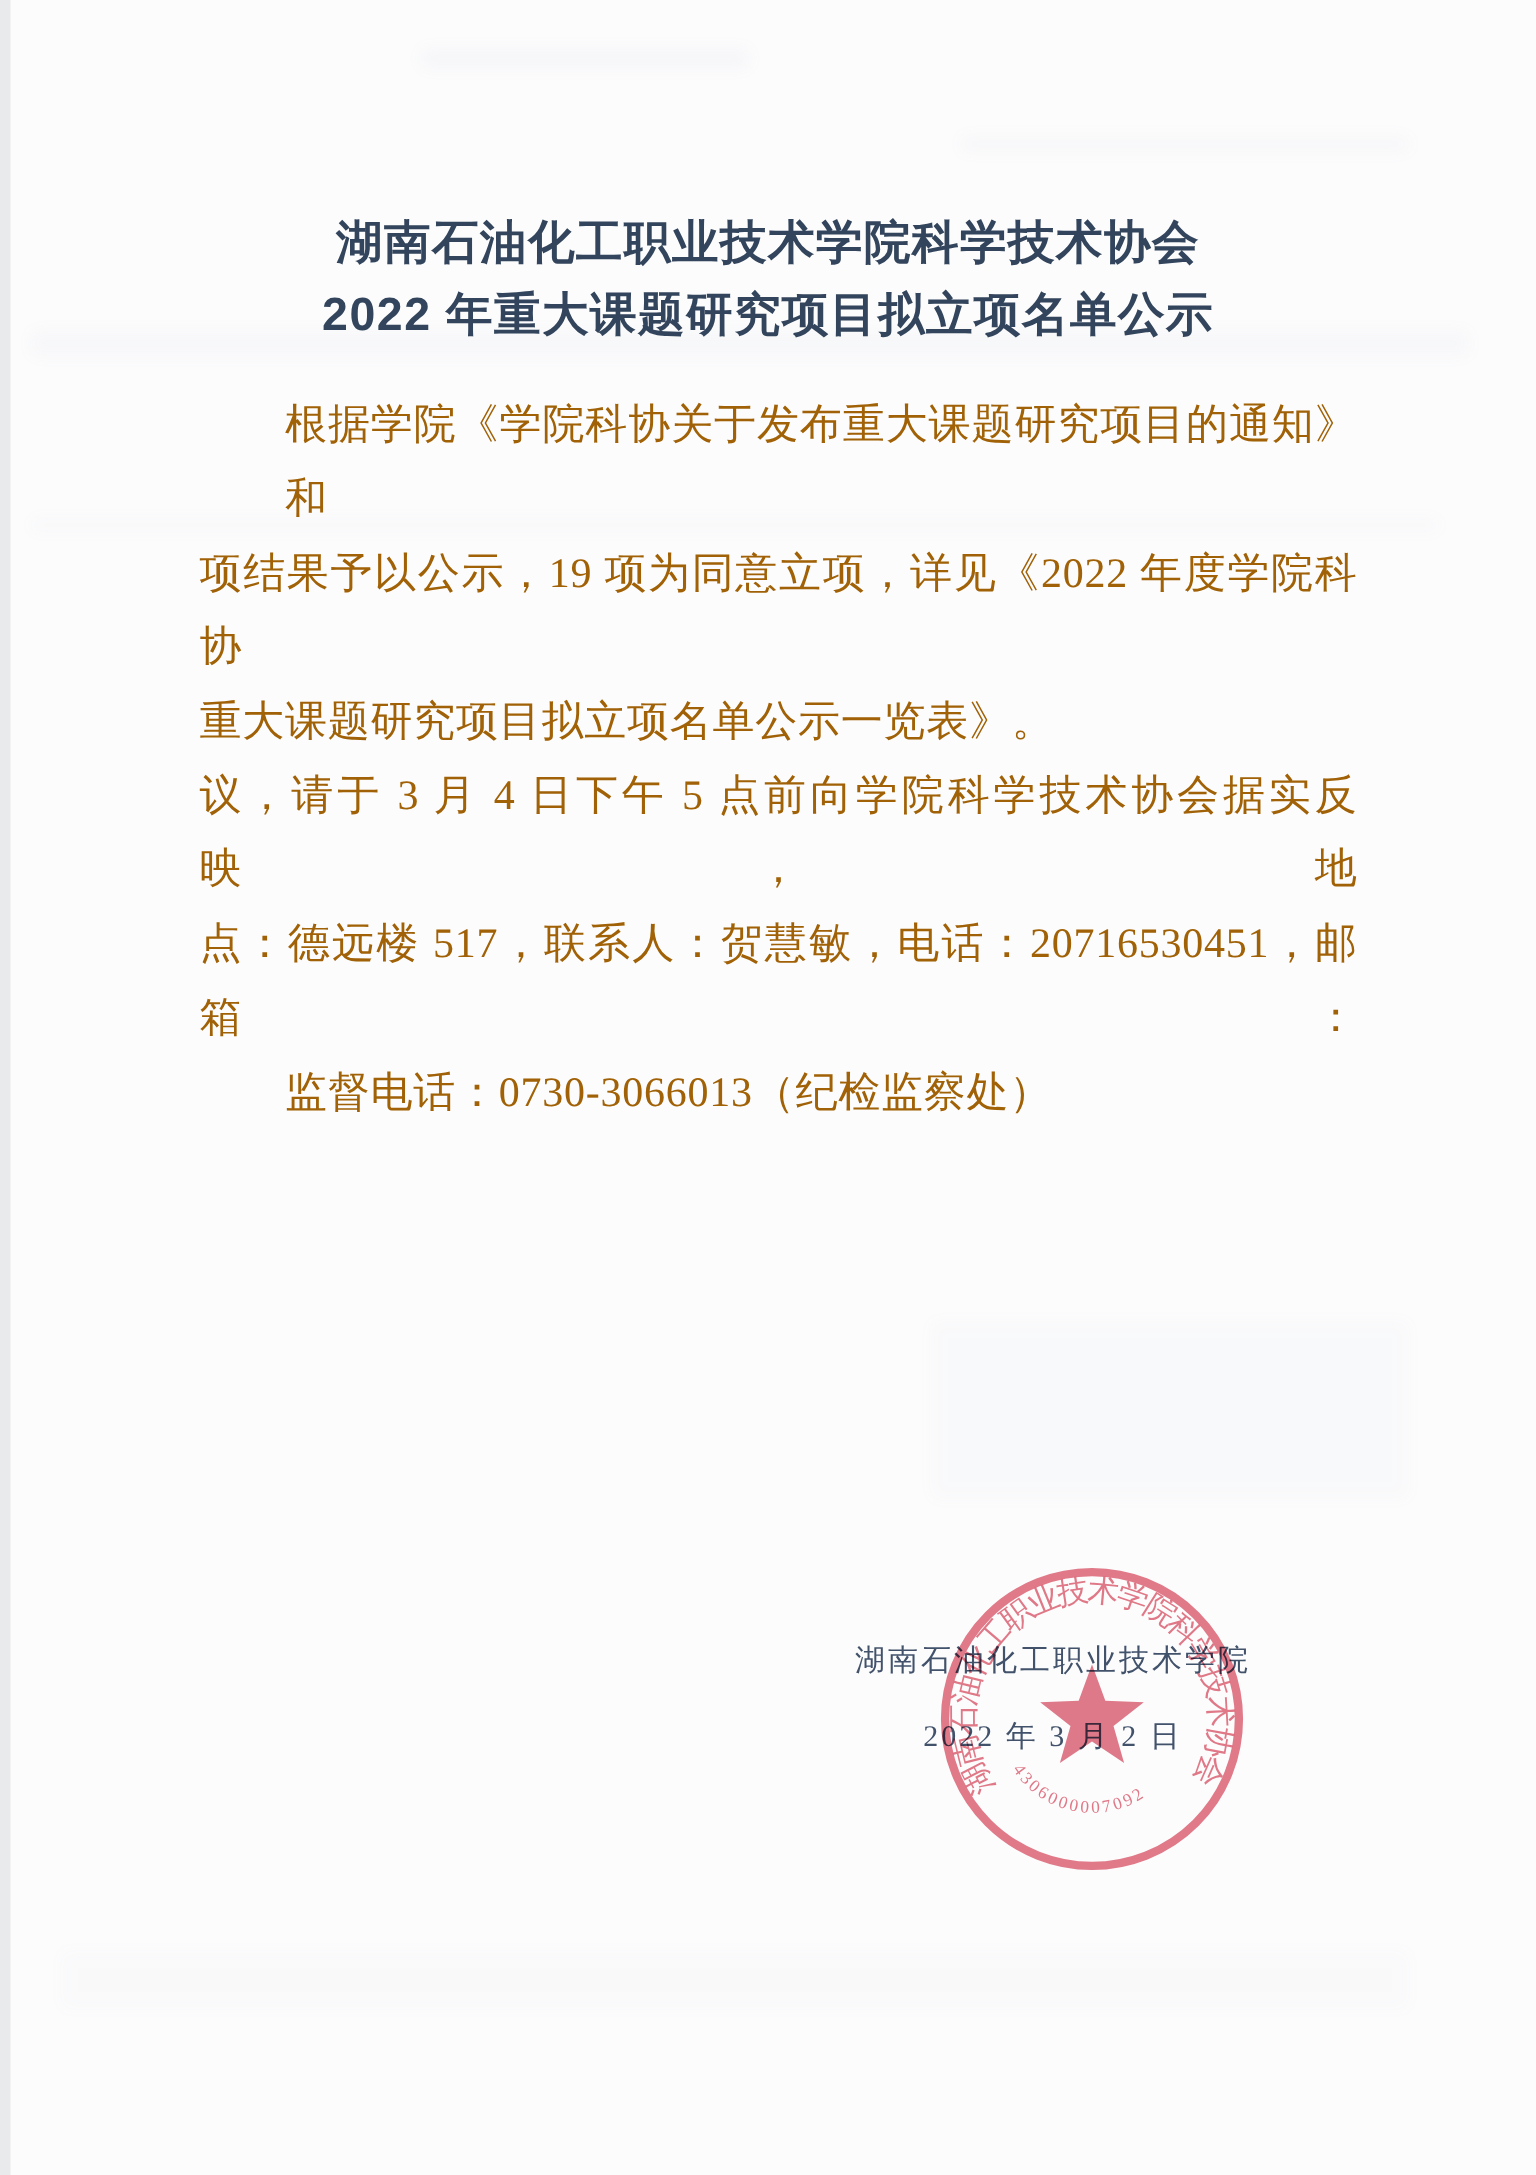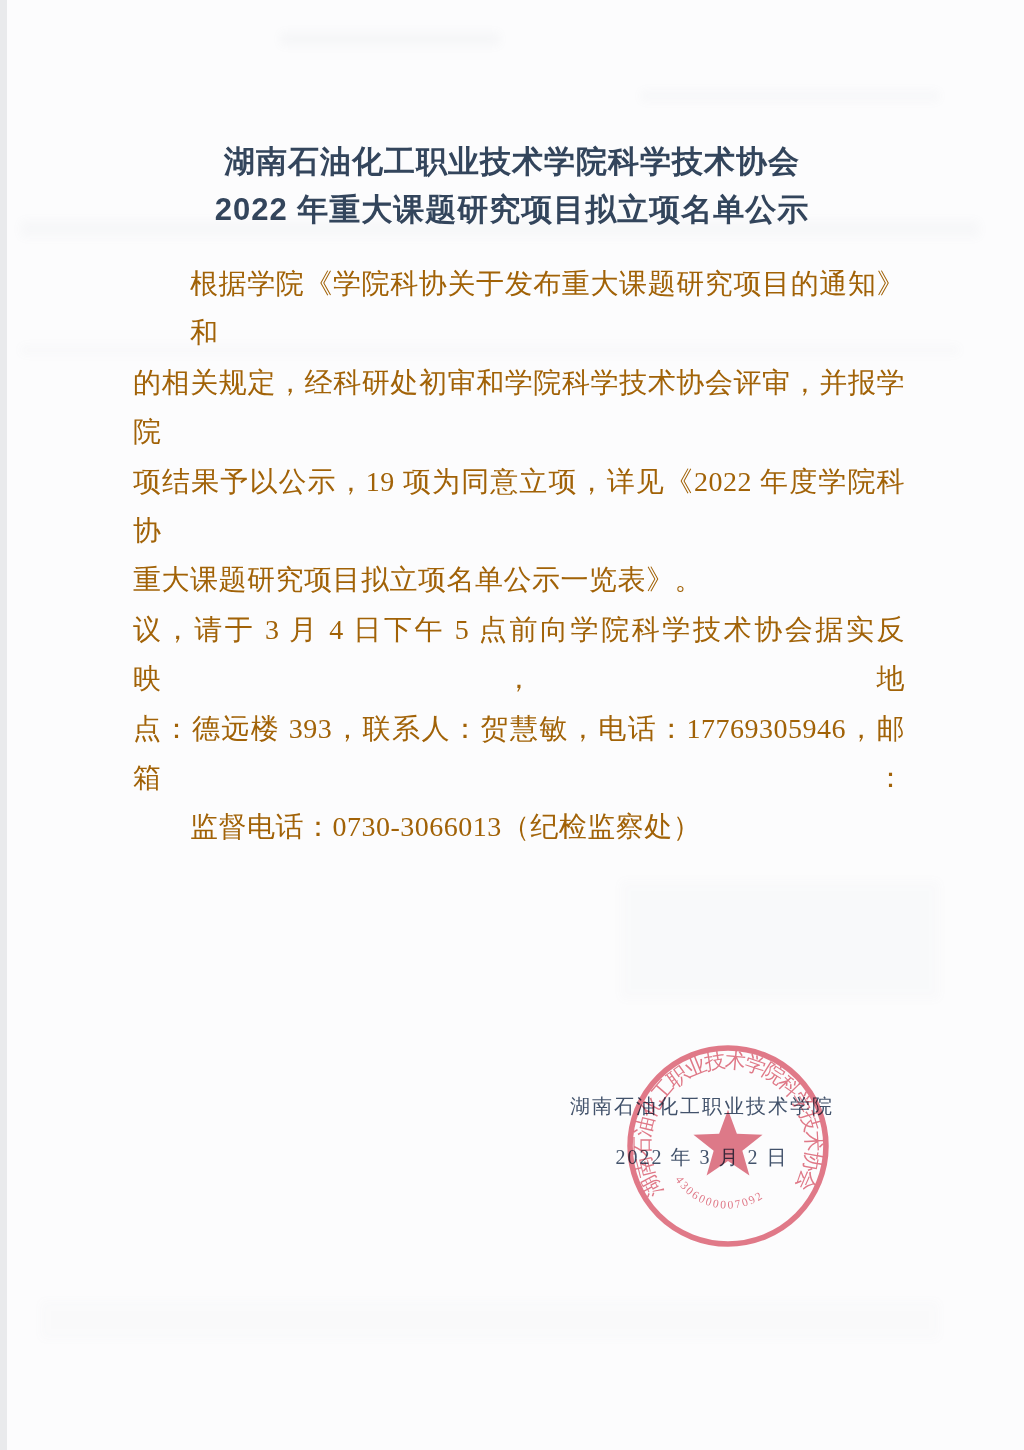--- a/index.html
+++ b/index.html
@@ -104,25 +104,24 @@
   <div class="artifact" style="left:620px; top:880px; width:320px; height:120px; opacity:0.025;"></div>
   <div class="artifact" style="left:40px; top:1300px; width:900px; height:40px; opacity:0.02;"></div>
 
   <div class="title-block">
     <div>湖南石油化工职业技术学院科学技术协会</div>
     <div>2022 年重大课题研究项目拟立项名单公示</div>
   </div>
 
   <div class="body-block">
     <div class="line j indent">根据学院《学院科协关于发布重大课题研究项目的通知》和</div>
-    <div class="line j">的相关规定，经科研处初审和学院科学技术协会评审，并报学院</div>
     <div class="line j">项结果予以公示，19 项为同意立项，详见《2022 年度学院科协</div>
     <div class="line">重大课题研究项目拟立项名单公示一览表》。</div>
     <div class="line j">议，请于 3 月 4 日下午 5 点前向学院科学技术协会据实反映，地</div>
-    <div class="line j">点：德远楼 393，联系人：贺慧敏，电话：17769305946，邮箱：</div>
+    <div class="line j">点：德远楼 517，联系人：贺慧敏，电话：20716530451，邮箱：</div>
     <div class="line indent">监督电话：0730-3066013（纪检监察处）</div>
   </div>
 
   <div class="signature-block">
     <div class="signature-org">湖南石油化工职业技术学院</div>
     <div class="signature-date">2022 年 3 月 2 日</div>
   </div>
 
   <svg class="stamp" viewBox="0 0 206 206" xmlns="http://www.w3.org/2000/svg">
     <defs>

